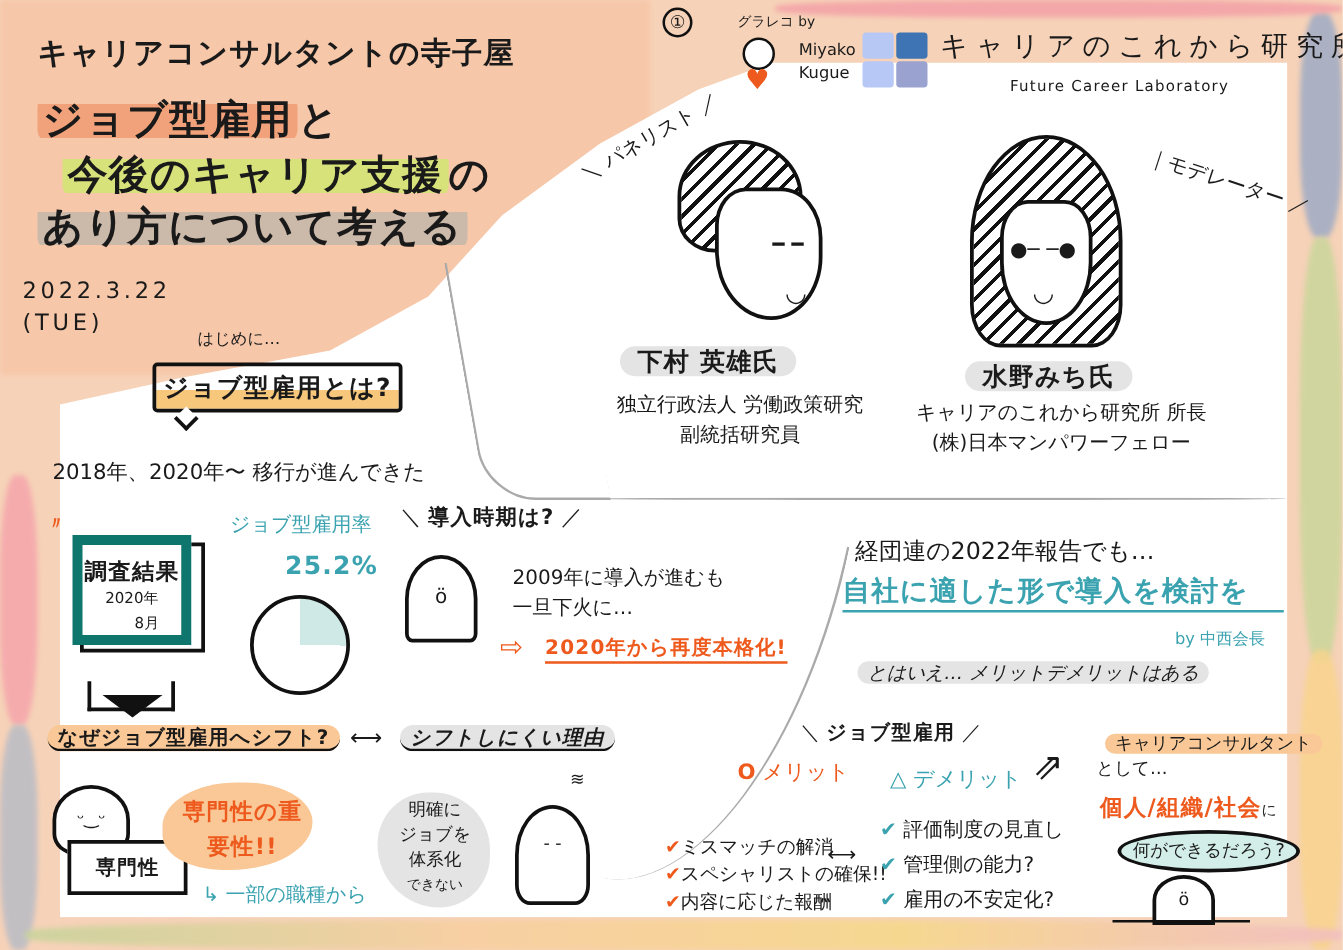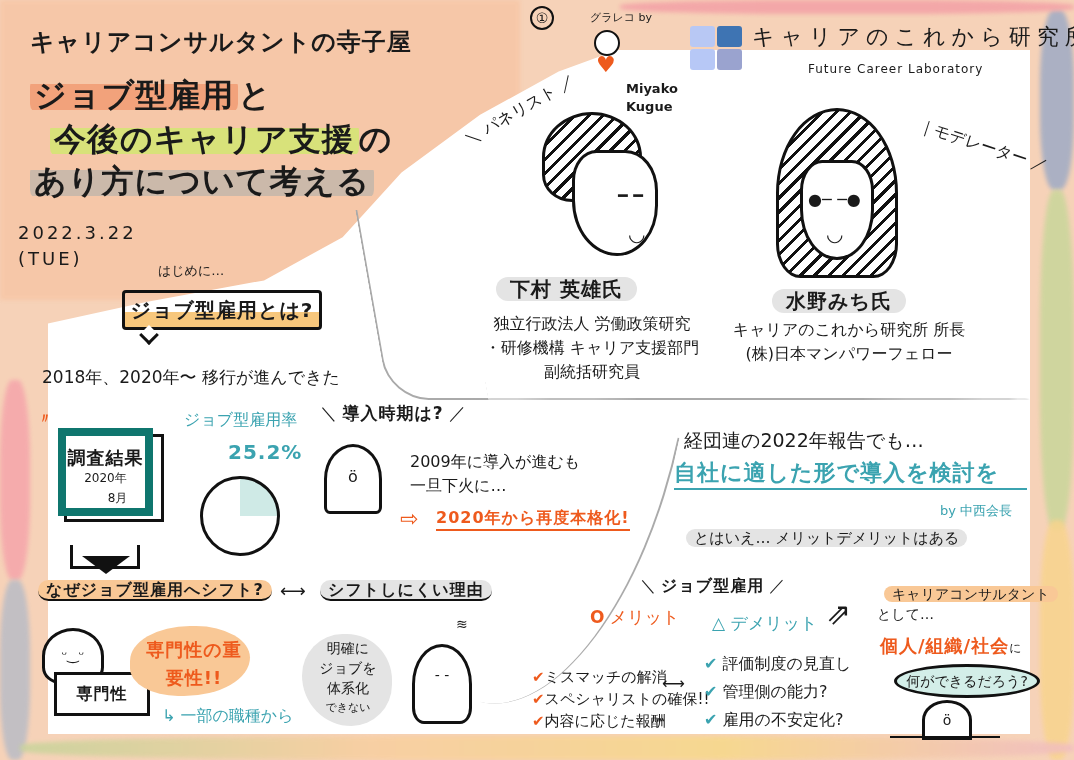--- a/index.html
+++ b/index.html
@@ -22,21 +22,21 @@
   .title-2 { left:50px; top:118px; font-size:32px; }
   .title-3 { left:30px; top:160px; font-size:32px; }
   .hl-orange { background:linear-gradient(transparent 20%, #f2a27b 20%, #f2a27b 90%, transparent 90%); padding:0 4px; border-radius:10px; }
   .hl-yellow { background:linear-gradient(transparent 20%, #d8e27a 20%, #d8e27a 90%, transparent 90%); padding:0 4px; border-radius:10px; }
   .hl-gray { background:linear-gradient(transparent 20%, #cbb9aa 20%, #cbb9aa 90%, transparent 90%); padding:0 4px; border-radius:10px; }
 
   .date { left:18px; top:220px; font-size:18px; font-weight:normal; letter-spacing:3px; line-height:26px; }
 
   .circle-num { left:530px; top:6px; width:24px; height:24px; border:2px solid #111; border-radius:50%; font-size:14px; text-align:center; line-height:20px; }
   .grareco { left:590px; top:10px; font-size:11px; }
-  .artist { left:626px; top:32px; font-size:13px; line-height:18px; font-weight:bold;margin-top:48px; }
+  .artist { left:639px; top:32px; font-size:13px; line-height:18px; font-weight:normal; }
   .logo-squares { left:690px; top:26px; width:52px; height:44px; display:grid; grid-template-columns:1fr 1fr; gap:2px; }
   .logo-squares span { border-radius:3px; }
   .logo-jp { left:752px; top:22px; font-size:22px; letter-spacing:6px; font-weight:normal; }
   .logo-en { left:808px; top:62px; font-size:12px; letter-spacing:1px; }
 
   .label-slash { font-size:16px; }
 
   .face { position:absolute; border:3px solid #111; border-radius:48% 48% 50% 50%; background:#fff; }
   .hair { position:absolute; background:repeating-linear-gradient(135deg, #111 0 3px, #fff 3px 10px); }
 
@@ -52,21 +52,21 @@
   .pie { left:200px; top:476px; width:80px; height:80px; border:3px solid #111; border-radius:50%; background:conic-gradient(#cfeae6 0 25.2%, #fff 25.2% 100%); }
 
   .teal { color:#3ba3b0; }
   .orange { color:#ee5a1d; }
 
   .chev { left:70px; top:545px; width:70px; height:24px; border:3px solid #111; border-top:none; }
 
   .underline-teal { border-bottom:2px solid #3ba3b0; }
   .underline-orange { border-bottom:2px solid #ee5a1d; }
 
-  .gray-pill { background:#e4e4e4; border-radius:16px; padding:0 8px; }
+  .gray-pill { background:#e4e4e4; border-radius:16px; padding:0 8px;font-style:italic; }
   .orange-pill { background:#f9c896; border-radius:20px; padding:0 8px; }
 
   .bubble-cloud { left:130px; top:626px; width:120px; height:70px; background:#f9c896; border-radius:50% 45% 55% 40%; }
   .gray-cloud { left:302px; top:634px; width:90px; height:92px; background:#e4e4e4; border-radius:45% 50% 45% 55%; }
 
   .thought { left:894px; top:688px; width:146px; height:34px; border:3px solid #111; border-radius:50%; background:#d3eee8; font-size:14px; text-align:center; line-height:28px; }
 
   .line-gray { position:absolute; border-color:#aaa; }
 
   .check { color:#ee5a1d; }
@@ -123,21 +123,20 @@
 </div>
 <div class="hair" style="left:542px;top:112px;width:100px;height:90px;border-radius:50% 50% 20% 30%;border:3px solid #111;"></div>
 <div class="face" style="left:572px;top:150px;width:86px;height:106px;border-radius:30% 40% 50% 55%;"></div>
 <div class="abs" style="left:618px;top:186px;font-size:16px;font-weight:bold;">━ ━</div>
 <div class="abs" style="left:628px;top:222px;font-size:20px;">◡</div>
 <div class="abs" style="left:496px;top:276px;">
   <span class="hand name-pill">下村 英雄氏</span>
 </div>
 <div class="abs affil" style="left:472px;top:312px;width:240px;">
   <div>独立行政法人 労働政策研究</div>
-  <div>・研修機構 キャリア支援部門</div>
   <div>副統括研究員</div>
 </div>
 
 <div class="abs label-slash" style="left:916px;top:136px;transform:rotate(18deg);">
   ｜<span>モデレーター</span> ／
 </div>
 <div class="hair" style="left:776px;top:108px;width:122px;height:170px;border-radius:50% 50% 20% 20%;border:3px solid #111;"></div>
 <div class="face" style="left:800px;top:160px;width:74px;height:100px;border-radius:30% 30% 50% 50%;"></div>
 <div class="abs" style="left:808px;top:190px;font-size:16px;font-weight:bold;">●─ ─●</div>
 <div class="abs" style="left:826px;top:222px;font-size:20px;">◡</div>

